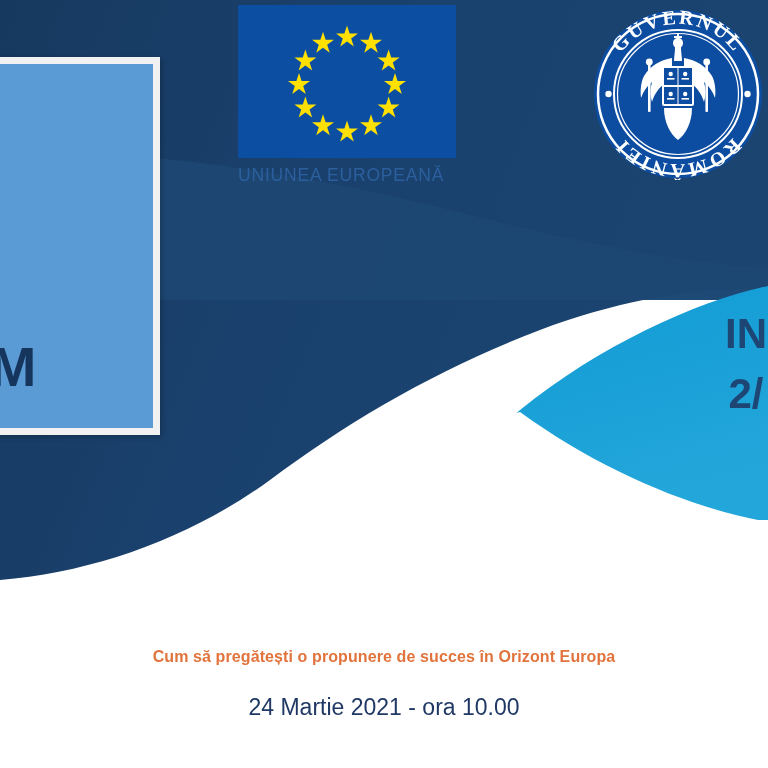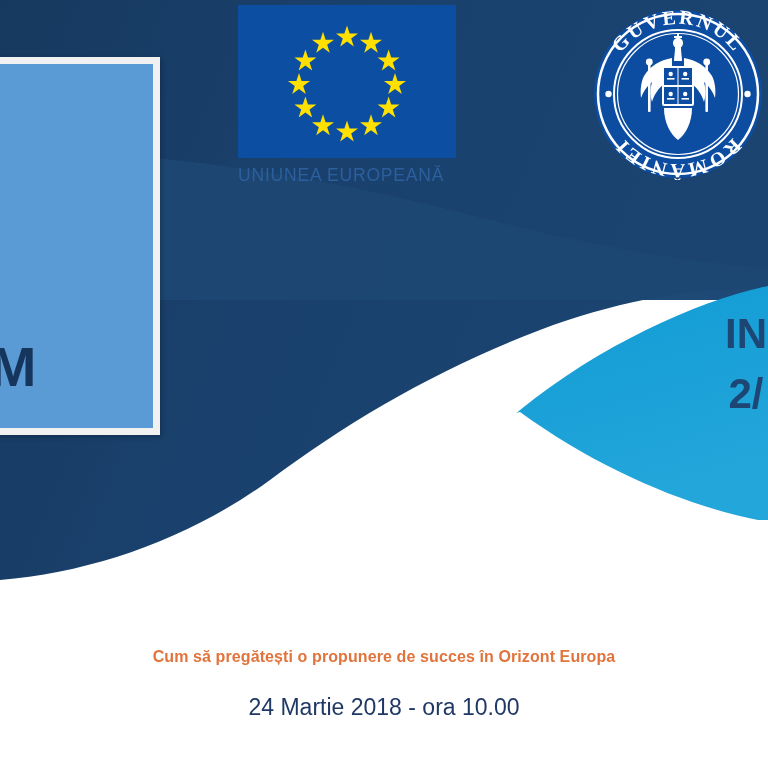--- a/index.html
+++ b/index.html
@@ -296,16 +296,16 @@
     </svg>
   </div>
 
   <div class="edition-block">
     <div class="edition-line1">IN</div>
     <div class="edition-line2">2/</div>
   </div>
 
   <div class="caption-block">
     <div class="caption-title">Cum să pregătești o propunere de succes în Orizont Europa</div>
-    <div class="caption-date">24 Martie 2018 - ora 10.00</div>
+    <div class="caption-date">24 Martie 2021 - ora 10.00</div>
   </div>
 
 </div>
 
 </body></html>

